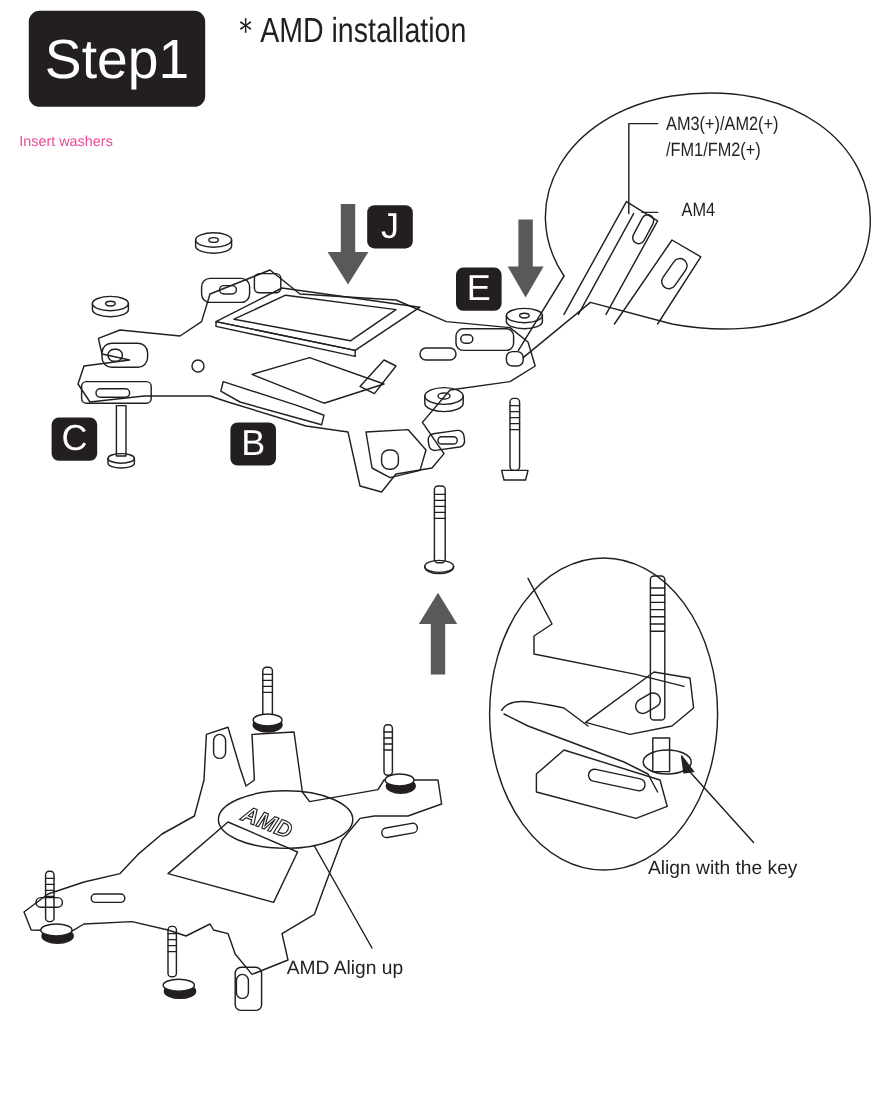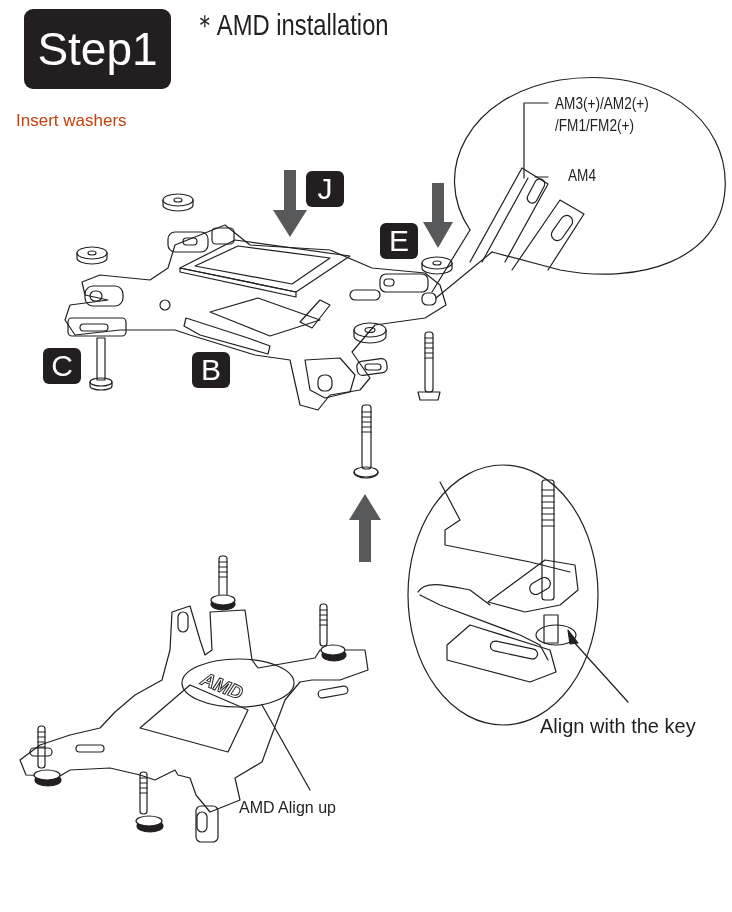--- a/index.html
+++ b/index.html
@@ -4,21 +4,21 @@
 <style>
   html, body { margin:0; padding:0; background:#ffffff; }
   body { width:732px; height:912px; position:relative; overflow:hidden;
          font-family:"Liberation Sans", sans-serif; color:#231f20; }
   .step-badge { position:absolute; left:12px; top:9px; width:147px; height:80px;
                 background:#231f20; border-radius:9px; color:#fff;
                 display:flex; align-items:center; justify-content:center;
                 font-family:Liberation Sans, sans-serif; font-size:46px; letter-spacing:0px;margin-left:12px; }
   .title { position:absolute; left:193px; top:6px; font-size:29px; color:#231f20;
            transform:scaleX(0.82); transform-origin:left top; white-space:nowrap; }
-  .subtitle { position:absolute; left:16px; top:111px; font-size:17px; color:#c2410c; }
+  .subtitle { position:absolute; left:16px; top:111px; font-size:12px; color:#ec4899; }
   svg.art { position:absolute; left:0; top:0; }
   .part-label { position:absolute; background:#231f20; color:#fff; border-radius:6px;
                 width:38px; height:36px; display:flex; align-items:center; justify-content:center;
                 font-size:30px; }
   .callout { position:absolute; font-size:15px; color:#231f20; white-space:nowrap; }
   .callout.narrow { transform:scaleX(0.85); transform-origin:left top; font-size:16px; }
 </style>
 </head>
 <body>
 
@@ -222,14 +222,14 @@
             color:#fff; -webkit-text-stroke:1px #231f20; transform:rotate(22deg); transform-origin:left top;">AMD</div>
 
 <div class="part-label" style="left:306px; top:171px;">J</div>
 <div class="part-label" style="left:380px; top:223px;">E</div>
 <div class="part-label" style="left:43px; top:348px;">C</div>
 <div class="part-label" style="left:192px; top:352px;">B</div>
 
 <div class="callout narrow" style="left:555px; top:95px;">AM3(+)/AM2(+)</div>
 <div class="callout narrow" style="left:555px; top:117px;">/FM1/FM2(+)</div>
 <div class="callout narrow" style="left:568px; top:167px;">AM4</div>
-<div class="callout" style="left:540px; top:715px; font-size:20px;">Align with the key</div>
+<div class="callout" style="left:540px; top:715px; font-size:16px;">Align with the key</div>
 <div class="callout" style="left:239px; top:799px; font-size:16px;">AMD Align up</div>
 
 </body></html>

